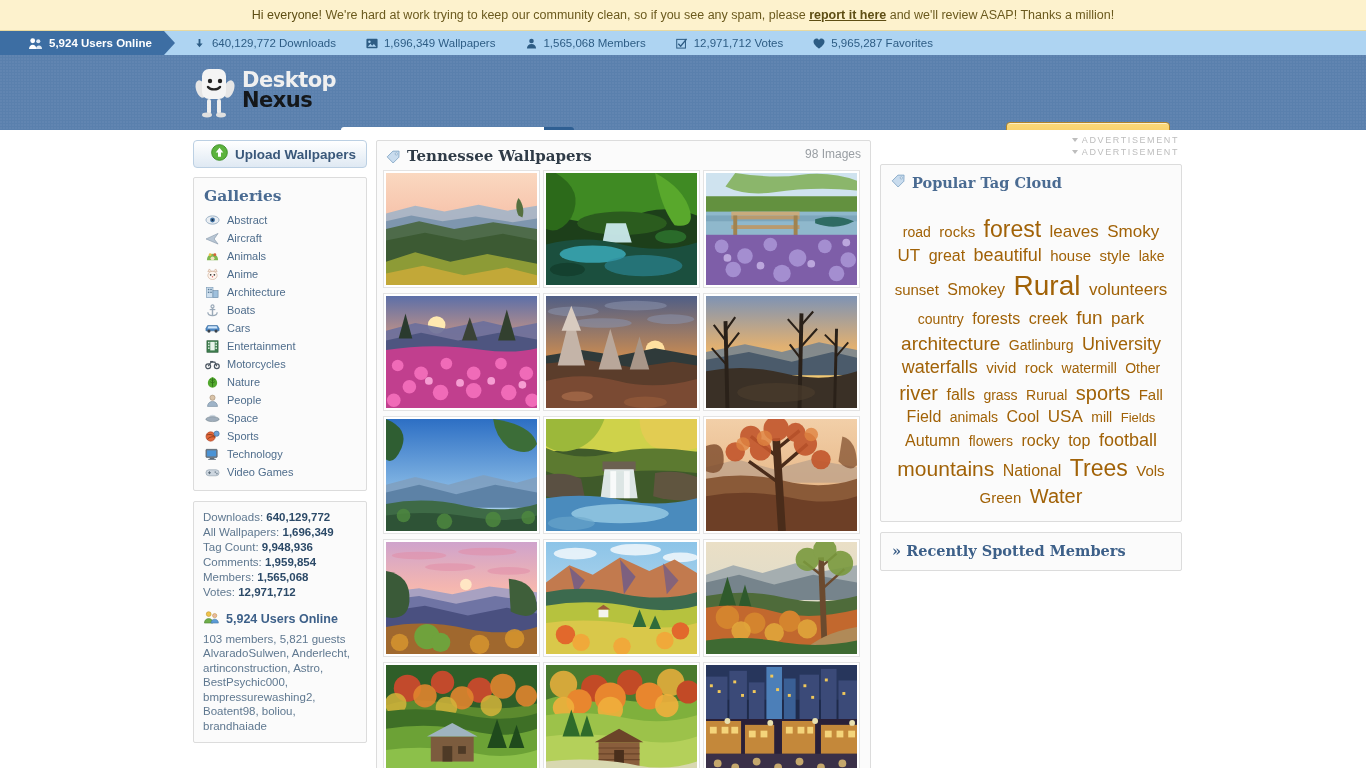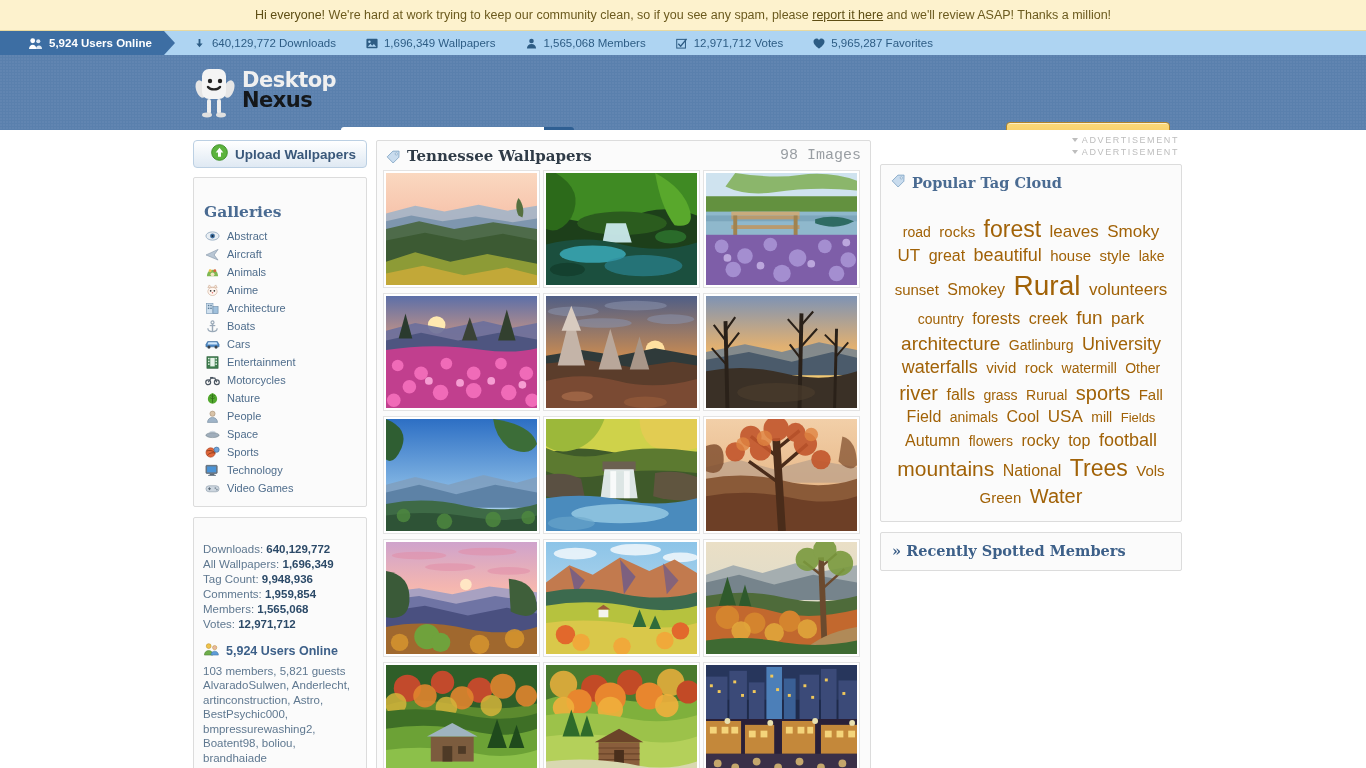--- a/index.html
+++ b/index.html
@@ -15,21 +15,21 @@
   #announce-bar {
     height: 31px;
     background: #fdf2cd;
     border-bottom: 1px solid #e8d9a0;
     display: flex; align-items: center; justify-content: center;
     font-size: 12.5px;
     color: #6b5a1e;
   }
   #announce-bar .bold { font-weight: normal; color: #5e4e14; }
   #announce-bar a {
-    color: #5e4e14; font-weight: normal; text-decoration: underline;
+    color: #5e4e14; font-weight: bold; text-decoration: underline;
   }
 
   
   #stats-bar {
     height: 24px;
     background: #aed4f2;
     display: flex; align-items: stretch;
     font-size: 11.5px;
     color: #2d5c84;
     position: relative;
@@ -190,21 +190,21 @@
     margin-bottom: 9px;
   }
   #upload-btn .lbl {
     font-size: 13.5px; font-weight: bold; color: #3a587a;
   }
 
   .panel {
     border: 1px solid #dcdcdc;
     background: #fbfbfb;
     border-radius: 2px;
-    padding: 24px 9px 9px;
+    padding: 8px 9px 9px;
   }
   .panel + .panel { margin-top: 10px; }
 
   #galleries-title {
     font-size: 15.5px; font-weight: bold; color: #4a6b92;
     margin: 0 0 6px 1px;
     font-family: "DejaVu Serif", serif;
   }
   .gallery-item {
     display: flex; align-items: center; gap: 7px;
@@ -247,21 +247,21 @@
     display: flex; align-items: flex-start;
     padding: 0 2px 6px 2px;
   }
   #gallery-title {
     font-size: 15px; font-weight: bold; color: #2f3b47;
     font-family: "DejaVu Serif", serif;
     margin-left: 6px;
   }
   #gallery-count {
     margin-left: auto;
-    font-size: 15px; color: #999ea3; font-family: Liberation Mono, monospace;
+    font-size: 12px; color: #999ea3;
   }
   #thumb-grid {
     display: grid;
     grid-template-columns: repeat(3, 155px);
     gap: 7px 5px;
   }
   .thumb {
     width: 155px; height: 116px;
     border: 2px solid #ffffff;
     outline: 1px solid #e3e3e3;

